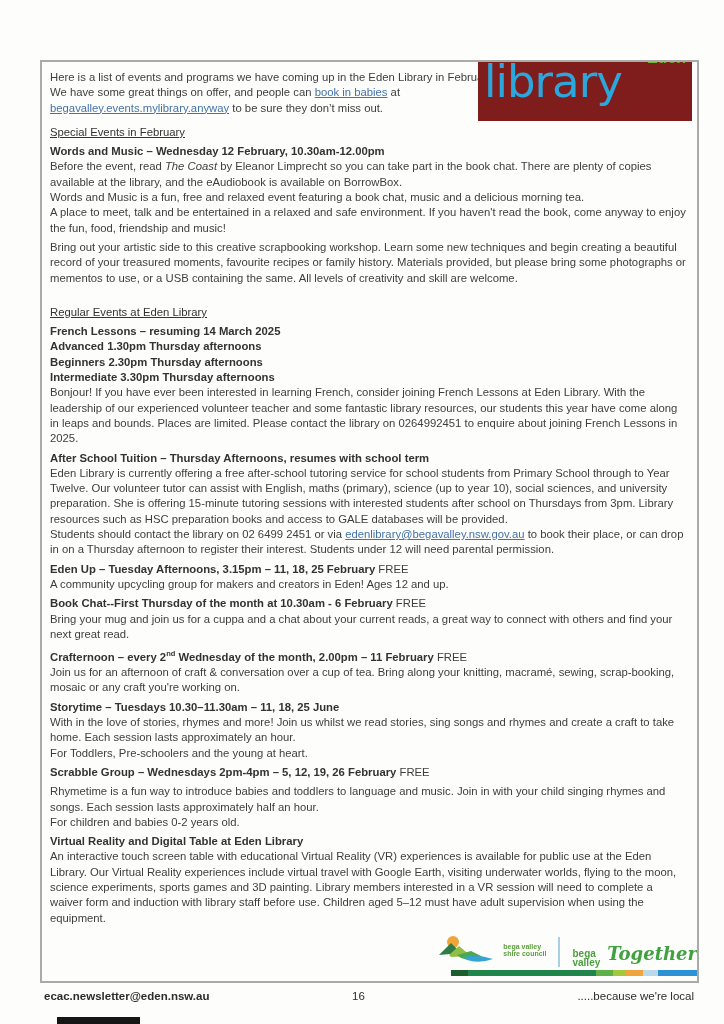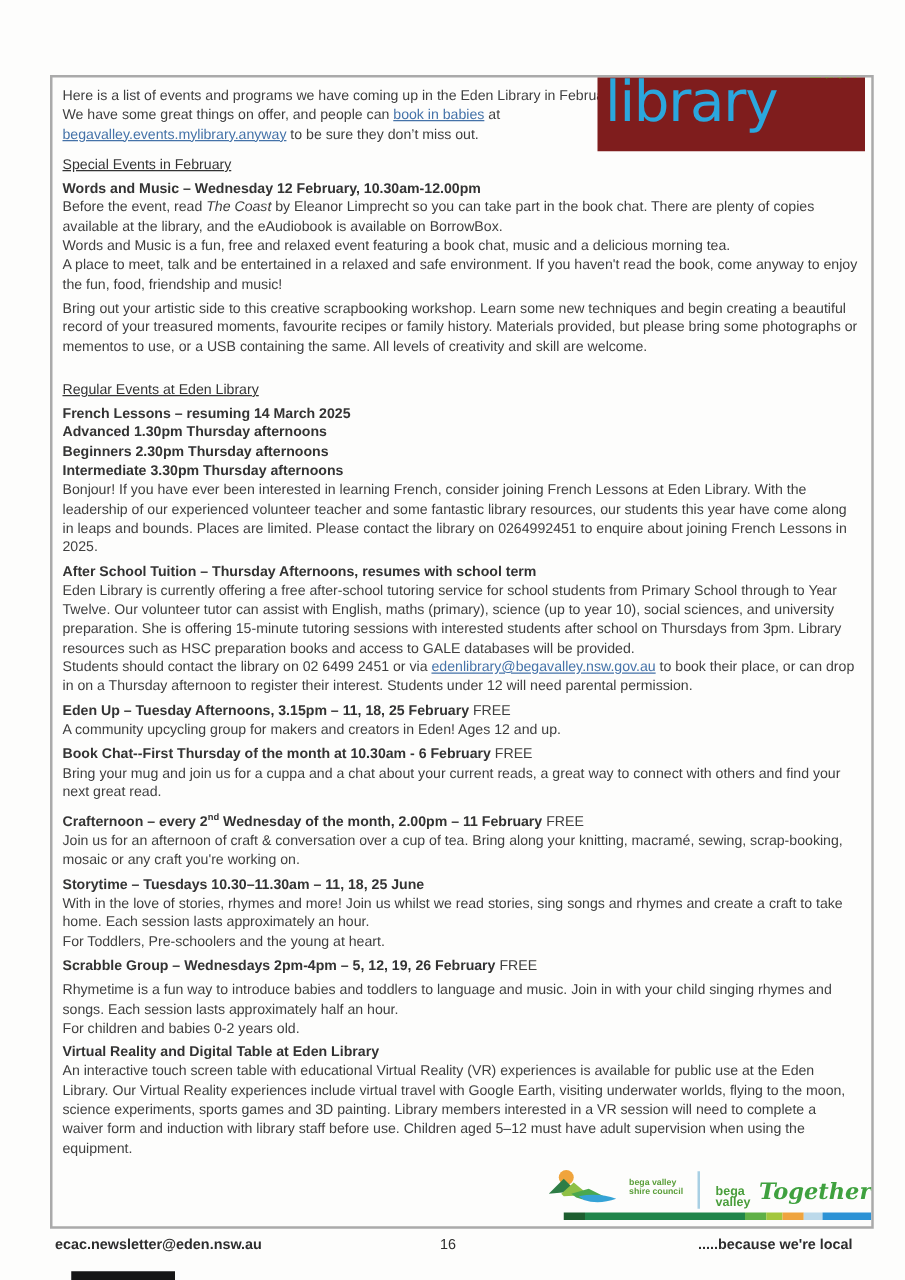--- a/index.html
+++ b/index.html
@@ -31,21 +31,21 @@
   .divider{width:2px;height:30px;background:#a8cfe3;margin:0 3px;}
   .bv{font-size:10px;line-height:9px;color:#4a9e3c;font-weight:bold;letter-spacing:0;}
   .together-script{font-family:"DejaVu Serif",serif;font-style:italic;font-weight:bold;
         font-size:18px;line-height:26px;color:#3fa13f;margin-left:-2px;}
   .colorbar{display:flex;width:246px;height:6px;margin-top:3px;}
   .colorbar span{height:100%;display:block;}
   
   .pfooter{position:absolute;left:44px;top:990px;width:650px;height:16px;font-size:11.5px;}
   .pf-left{position:absolute;left:0;font-weight:bold;color:#2d2d2d;}
   .pf-center{position:absolute;left:308px;color:#2d2d2d;}
-  .pf-right{position:absolute;right:12px;font-weight:bold;color:#2d2d2d;}
+  .pf-right{position:absolute;right:0;font-weight:normal;color:#2d2d2d;}
   .scanmark{position:absolute;left:57px;top:1017px;width:83px;height:7px;background:#161616;}
 </style>
 </head>
 <body>
 
 <div class="page">
   <div class="content-box">
 
     <div class="intro-row">
       <p class="p intro-p"><span>Here is a list of events and programs we have coming up in the Eden Library in February. We have some great things on offer, and people can </span><a class="link">book in babies</a><span> at </span><a class="link">begavalley.events.mylibrary.anyway</a><span> to be sure they don’t miss out.</span></p>

